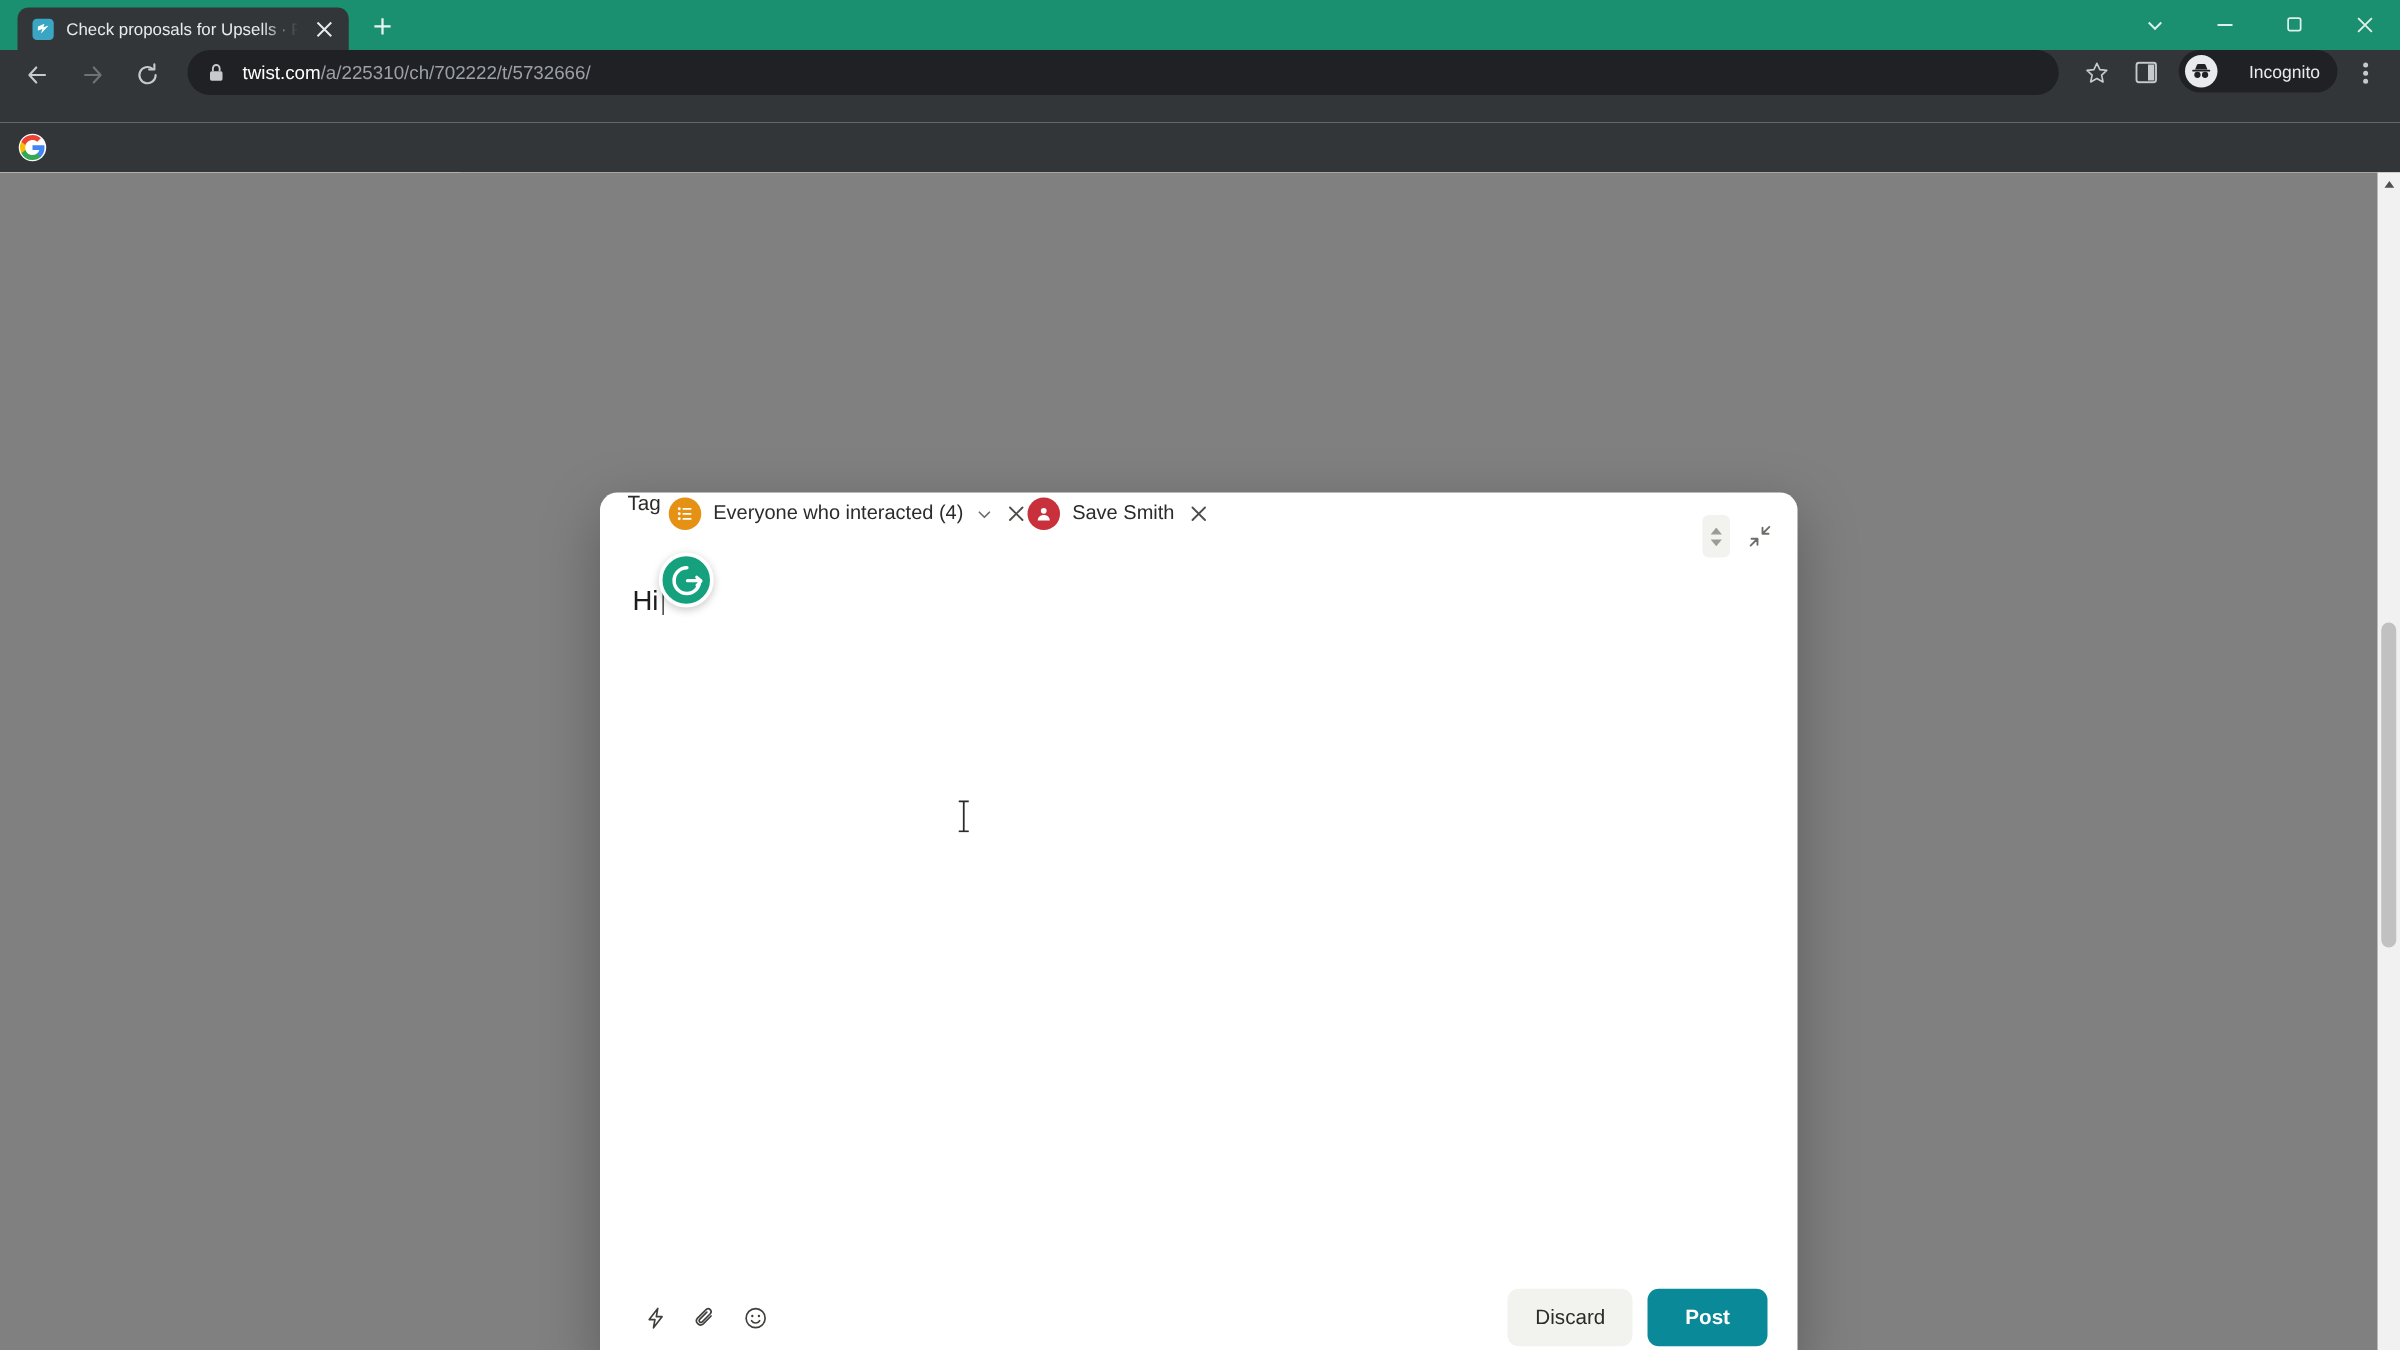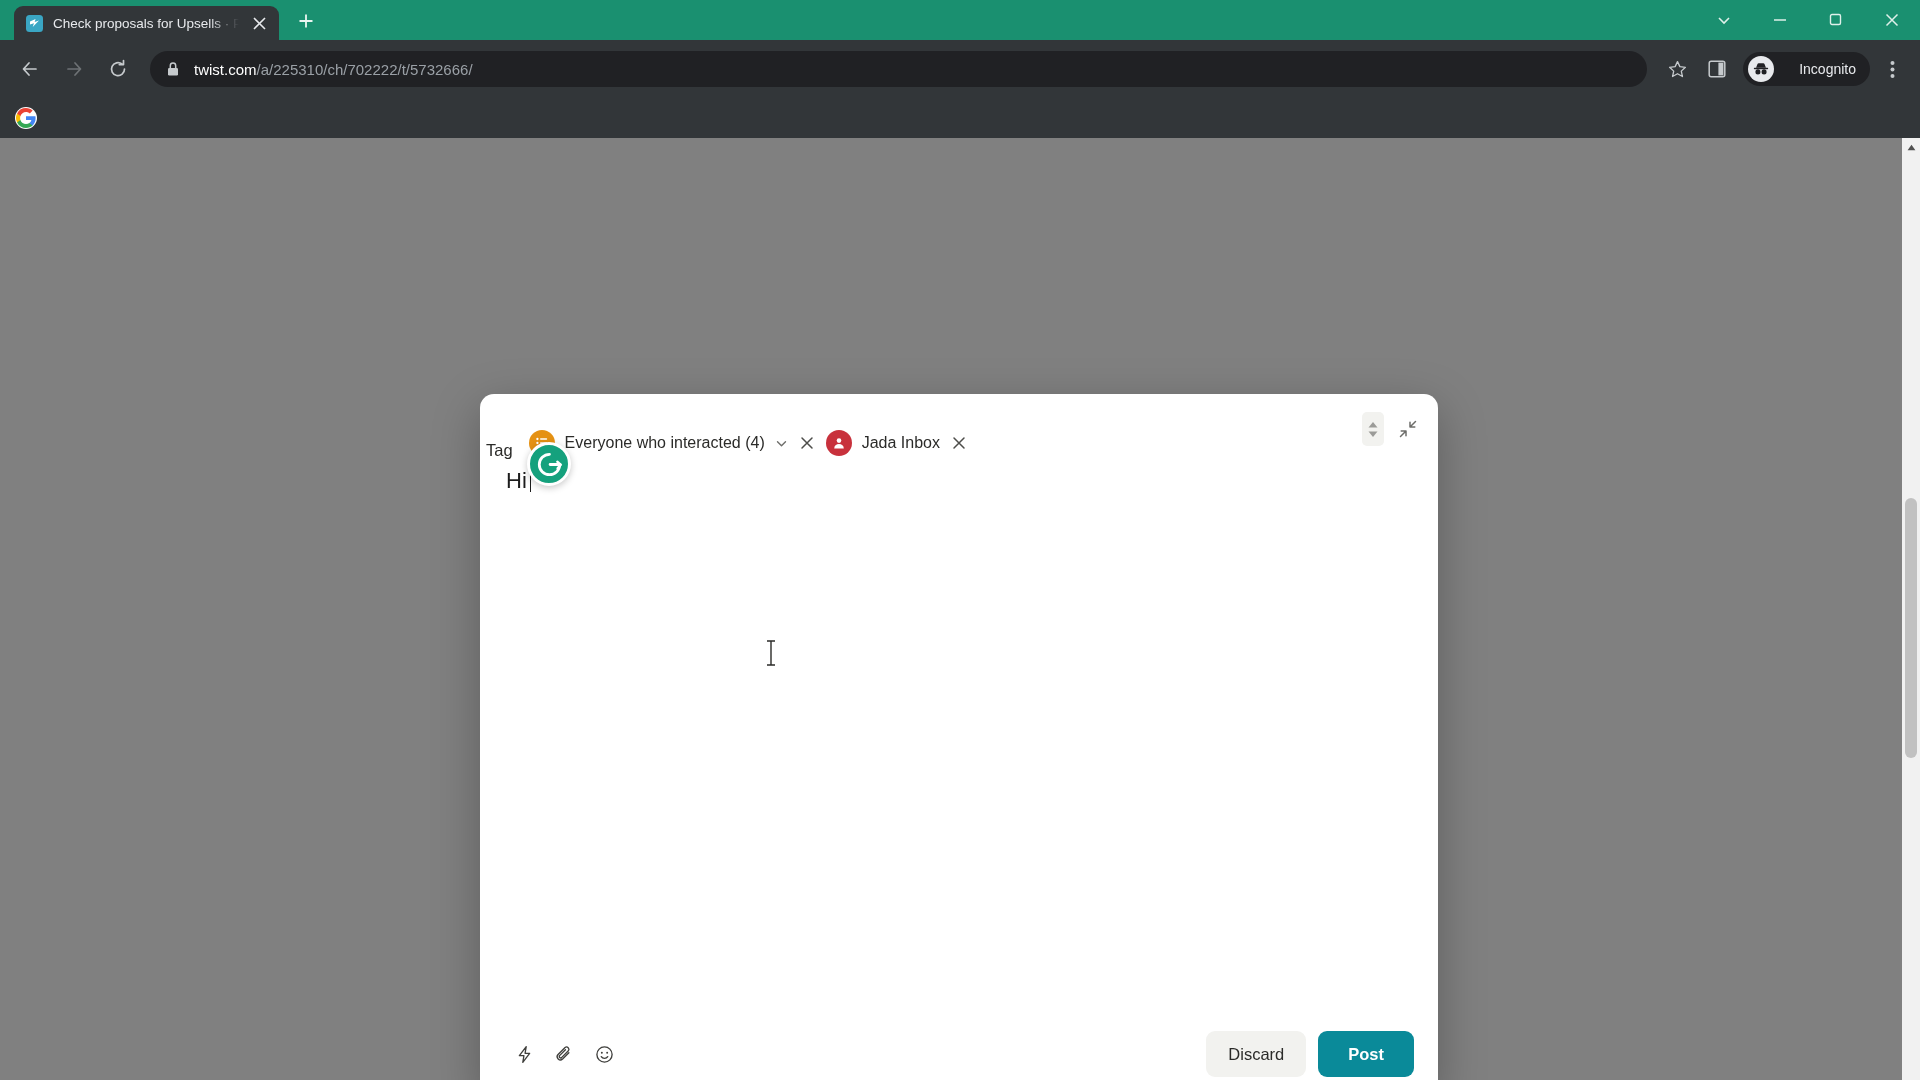--- a/index.html
+++ b/index.html
@@ -45,21 +45,21 @@
   }
   .wincontrols { position:absolute; right:0; top:0; height:40px; display:flex; }
   .wincontrols div {
     width:56px; height:40px; display:flex; align-items:center; justify-content:center;
     color:#dff0ea;
   }
 
   
   .toolbar {
     position:absolute; left:0; top:40px; width:1920px; height:58px;
-    background:#323639; display:flex; align-items:center; padding:0 10px;
+    background:#323639; display:flex; padding:0 10px;
     gap:4px;
   }
   .navbtn { width:40px; height:40px; border-radius:50%; display:flex; align-items:center; justify-content:center; color:#c6cacd; }
   .navbtn.disabled { color:#6e7275; }
   .omnibox {
     flex:1 1 auto; height:36px; background:#202124; border-radius:18px;
     display:flex; align-items:center; padding:0 16px; gap:14px;
     margin:0 8px; color:#e8eaed; font-size:15px;
   }
   .omnibox .url-main { color:#fff; }
@@ -195,21 +195,21 @@
   .pg-scroll .arrow { height:18px; display:flex; align-items:center; justify-content:center; color:#505050;}
   .pg-scroll .thumb { position:absolute; left:3px; width:12px; border-radius:6px; background:#c1c1c1;}
 
   
   .modal {
     position:absolute; z-index:60; left:480px; top:256px; width:958px; height:702px;
     background:#fff; border-radius:14px;
     box-shadow:0 14px 48px rgba(0,0,0,.28);
     display:flex; flex-direction:column;
   }
-  .modal-tagbar { display:flex; align-items:flex-end; height:66px; padding:0 6px; gap:10px; position:relative; }
+  .modal-tagbar { display:flex; align-items:flex-start; height:66px; padding:0 22px; gap:0; position:relative; }
   .tag-label { font-size:16.5px; color:#2b2b29; margin-right:6px; }
   .chip { display:flex; align-items:center; gap:10px; height:34px; font-size:16px; color:#2b2b29; }
   .chip-av {
     width:26px;height:26px;border-radius:50%;flex:0 0 auto;
     display:flex;align-items:center;justify-content:center;
   }
   .chip-av.orange { background:#e59113; }
   .chip-av.red { background:#c8313c; }
   .chip .caret { color:#6d6d6a; display:flex; }
   .chip .x { color:#4d4d4a; display:flex; padding:0 2px; }
@@ -607,21 +607,21 @@
           </span>
         </span>
 
         <span class="chip">
           <span class="chip-av red">
             <svg width="14" height="14" viewBox="0 0 14 14">
                 <circle cx="7" cy="4.6" r="2.3" fill="#fff"></circle>
                 <path d="M2.2 12.4 c0-2.6 2.1-4.3 4.8-4.3 s4.8 1.7 4.8 4.3 Z" fill="#fff"></path>
               </svg>
           </span>
-          <span>Jada Inbox</span>
+          <span>Save Smith</span>
           <span class="x">
             <svg width="14" height="14" viewBox="0 0 14 14">
                 <path d="M2 2 L12 12 M12 2 L2 12" stroke="currentColor" stroke-width="1.5" stroke-linecap="round"></path>
               </svg>
           </span>
         </span>
 
         <span class="modal-corner">
           <span class="stepper">
             <svg width="10" height="6" viewBox="0 0 10 6">

